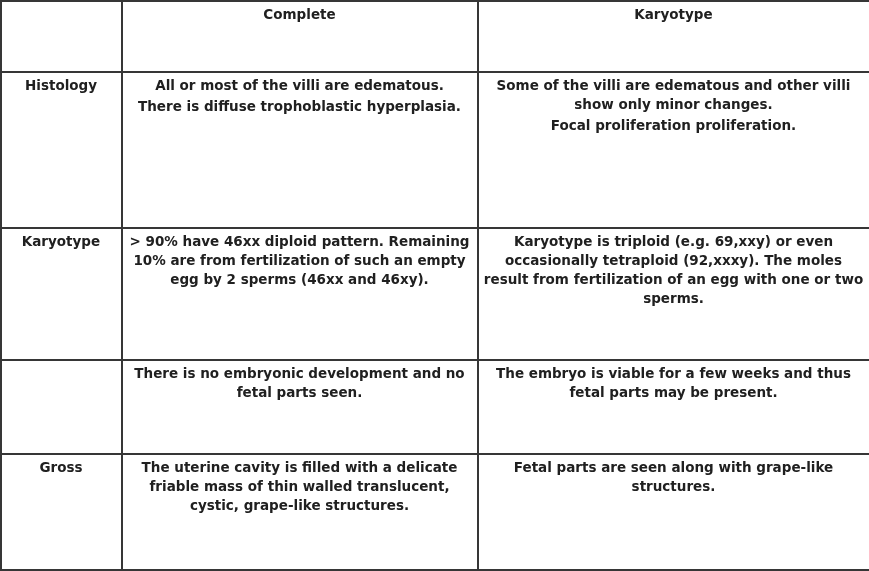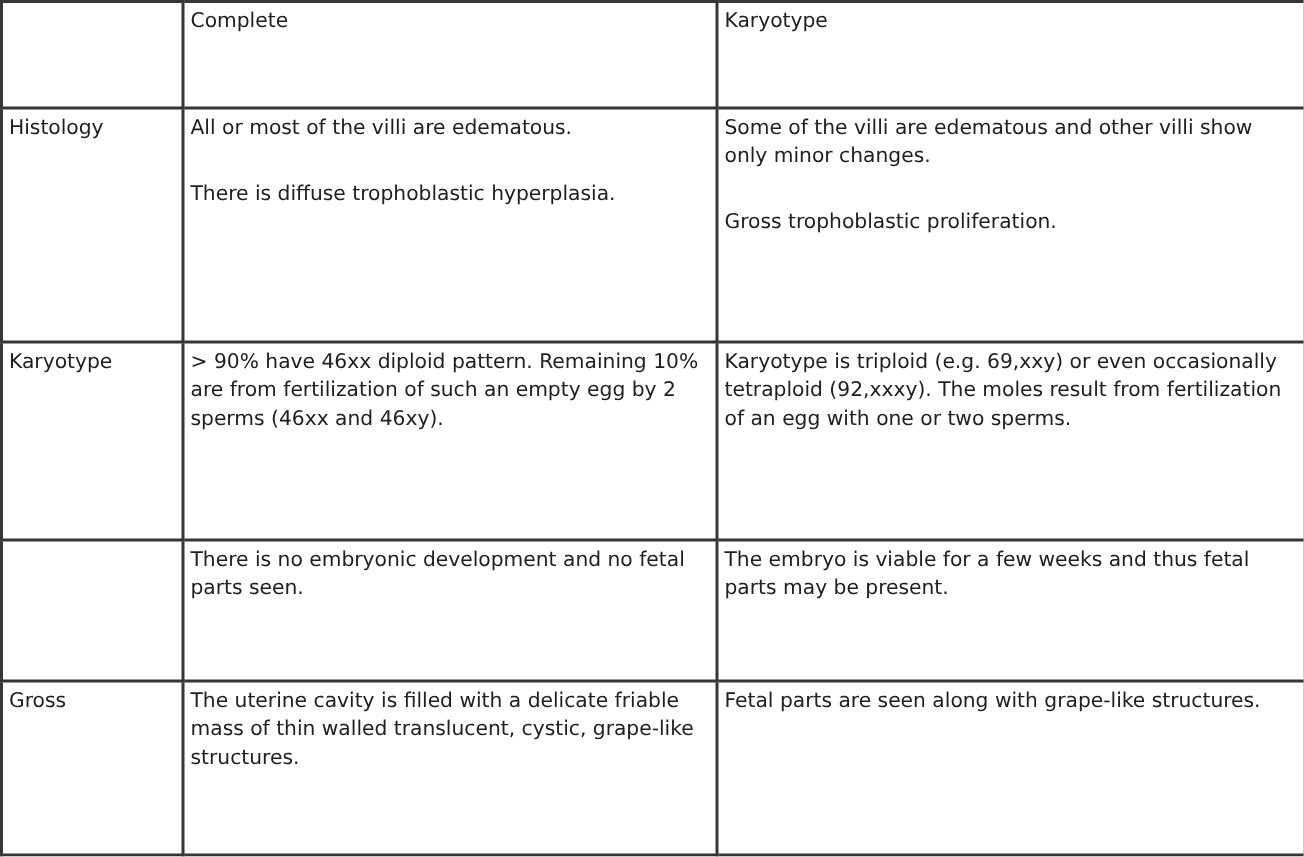--- a/index.html
+++ b/index.html
@@ -9,30 +9,30 @@
     font-family: "DejaVu Sans", "Liberation Sans", sans-serif;
   }
   table.cmp {
     border-collapse: collapse;
     table-layout: fixed;
     width: 869px; height: 571px;
   }
   table.cmp th, table.cmp td {
     border: 2px solid #363636;
     vertical-align: top;
-    text-align: left;
+    text-align: center;
     padding: 3px 5px 3px 4px;
     font-size: 13.5px;
     line-height: 19px;
-    font-weight: normal;
+    font-weight: bold;
     color: #202020;
     overflow: hidden;
   }
   p { margin: 0; }
-  p + p { margin-top: 25px; }
+  p + p { margin-top: 2px; }
   .vmid { vertical-align: middle; }
   .label-gross { padding-top: 24px; }
 </style>
 </head>
 <body>
 
 <table class="cmp">
   <colgroup>
     <col style="width:121px">
     <col style="width:356px">
@@ -47,21 +47,21 @@
   </tr>
 
   <tr style="height:146px">
     <td>Histology</td>
     <td>
       <p>All or most of the villi are edematous.</p>
       <p>There is diffuse trophoblastic hyperplasia.</p>
     </td>
     <td>
       <p>Some of the villi are edematous and other villi show only minor changes.</p>
-      <p>Gross trophoblastic proliferation.</p>
+      <p>Focal proliferation proliferation.</p>
     </td>
   </tr>
 
   <tr style="height:123px">
     <td>Karyotype</td>
     <td>
       <p>&gt; 90% have 46xx diploid pattern. Remaining 10% are from fertilization of such an empty egg by 2 sperms (46xx and 46xy).</p>
     </td>
     <td>
       <p>Karyotype is triploid (e.g. 69,xxy) or even occasionally tetraploid (92,xxxy). The moles result from fertilization of an egg with one or two sperms.</p>

